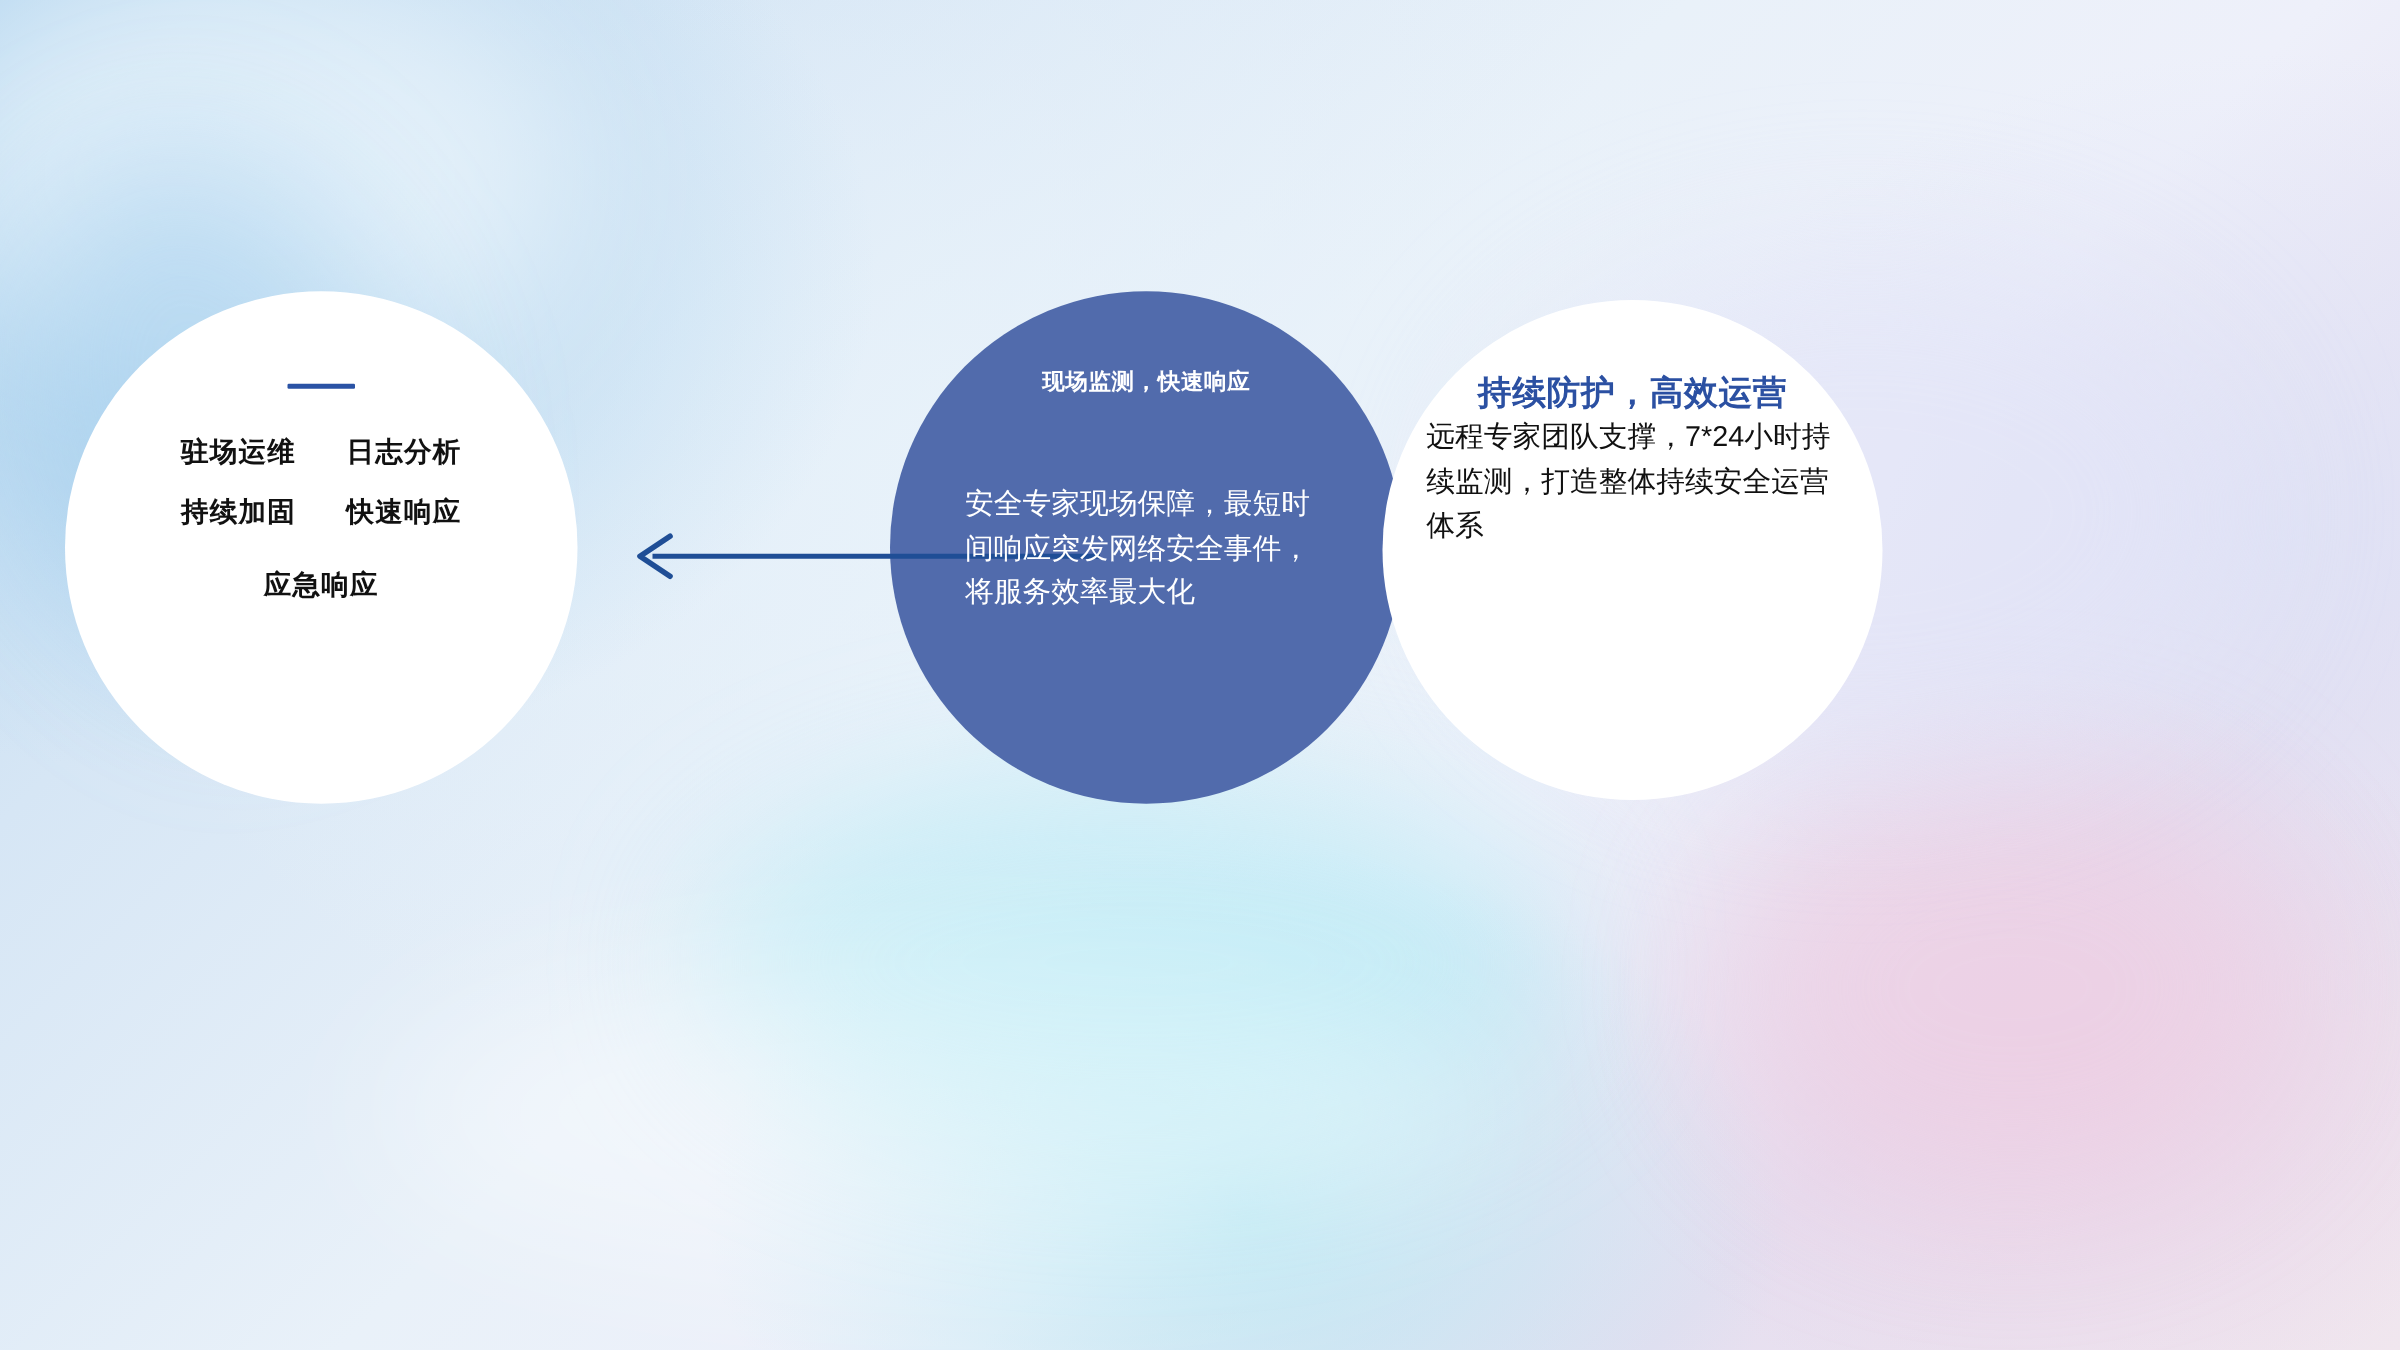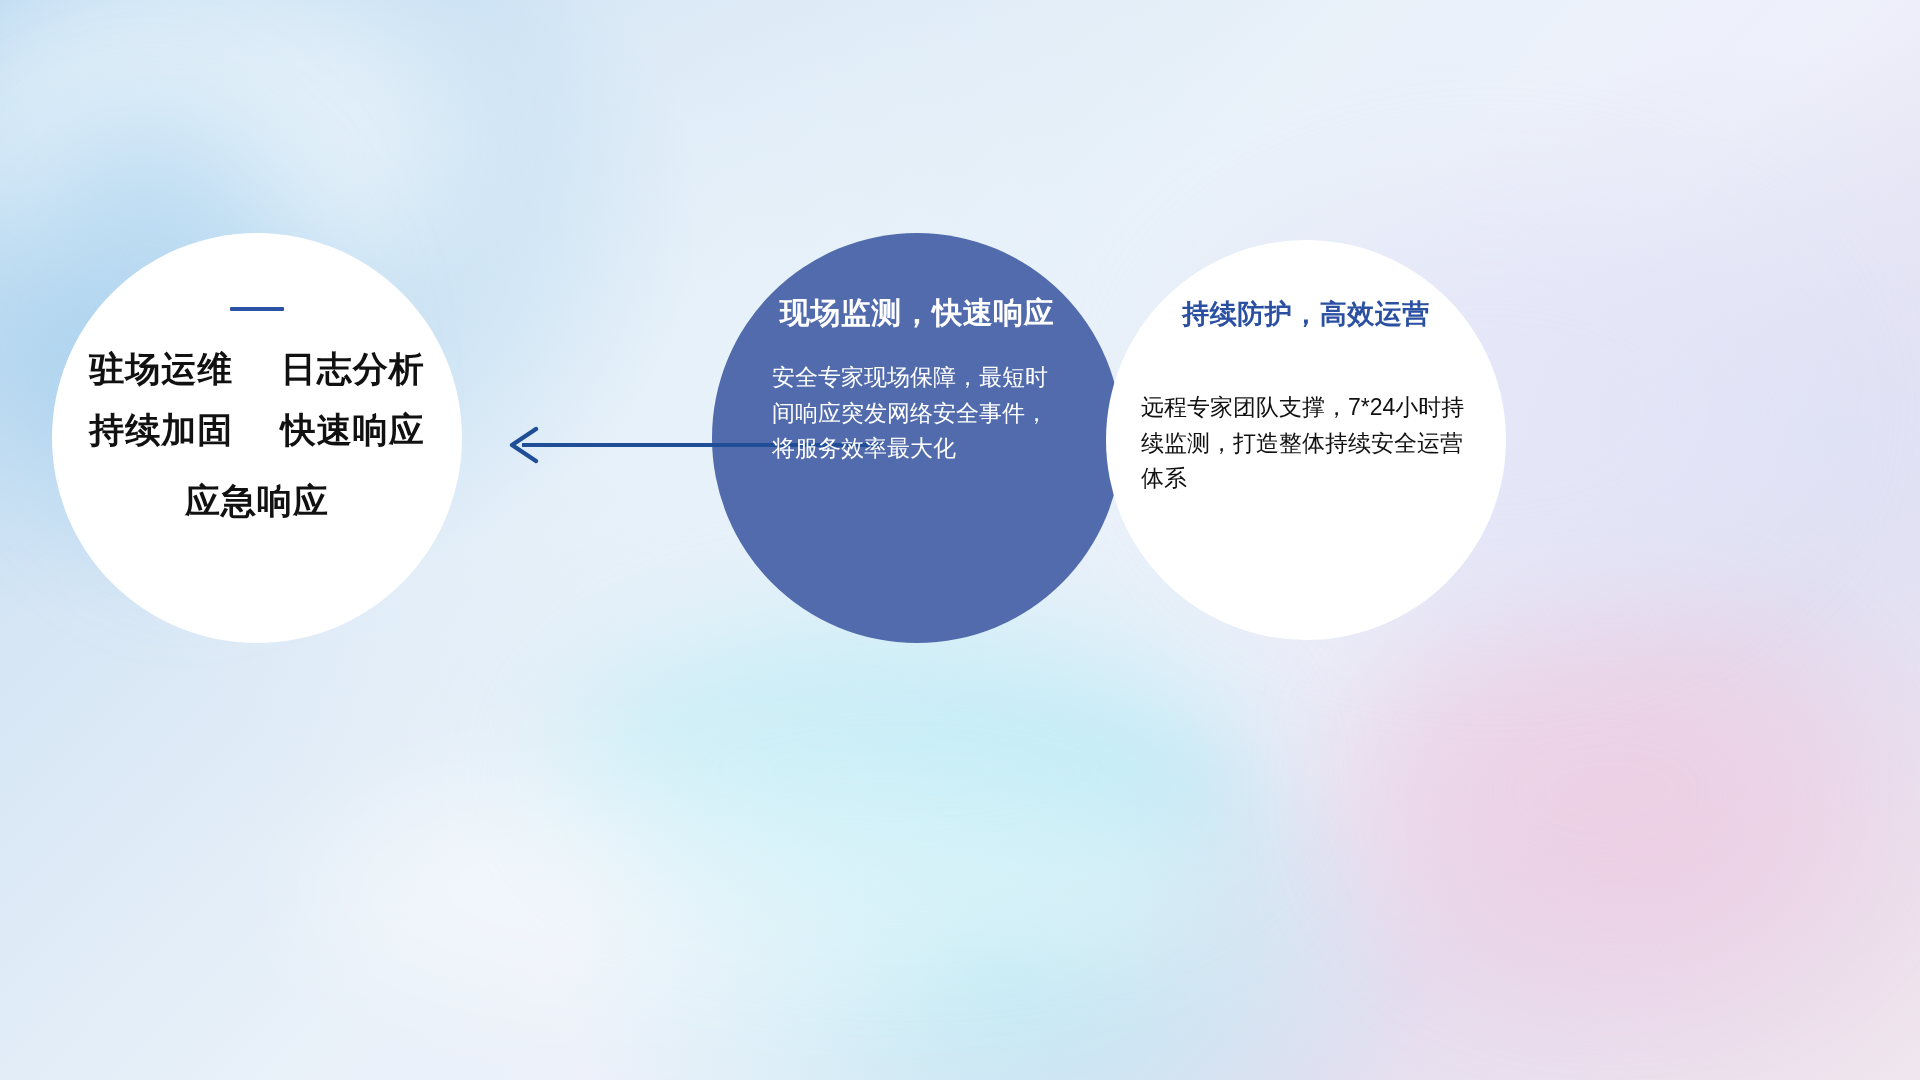--- a/index.html
+++ b/index.html
@@ -97,21 +97,21 @@
   #left-divider {
     width: 54px;
     height: 4px;
     background: #2a53a5;
     border-radius: 1px;
     margin-bottom: 40px;
   }
   .left-line {
     color: #111111;
     font-weight: bold;
-    font-size: 35px;
+    font-size: 22px;
     letter-spacing: 1px;
     line-height: 1.0;
     white-space: nowrap;
     margin-bottom: 26px;
   }
   .left-line .gap { display: inline-block; width: 26px; }
   #left-line-3 { margin-top: 10px; }
 
   
   #middle-content {
@@ -119,24 +119,24 @@
     left: 712px; top: 233px;
     width: 410px; height: 410px;
     z-index: 9;
     box-sizing: border-box;
     padding: 60px 16px 0 16px;
     text-align: center;
   }
   #middle-title {
     color: #ffffff;
     font-weight: bold;
-    font-size: 30px;
+    font-size: 18px;
     letter-spacing: 0.5px;
     white-space: nowrap;
-    margin-bottom: 26px;
+    margin-bottom: 68px;
   }
   #middle-body {
     color: #ffffff;
     font-size: 23px;
     line-height: 1.55;
     width: 290px;
     margin: 0 auto;
     text-align: left;
   }
 
@@ -149,21 +149,20 @@
     box-sizing: border-box;
     padding: 56px 12px 0 12px;
     text-align: center;
   }
   #right-title {
     color: #2b50a2;
     font-weight: bold;
     font-size: 27px;
     letter-spacing: 0.5px;
     white-space: nowrap;
-    margin-bottom: 58px;
   }
   #right-body {
     color: #111111;
     font-size: 23px;
     line-height: 1.55;
     width: 330px;
     margin: 0 auto;
     text-align: left;
   }
 </style>

